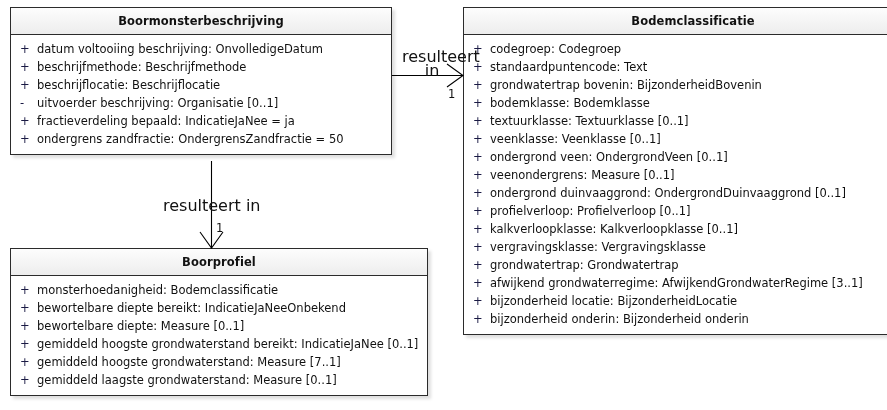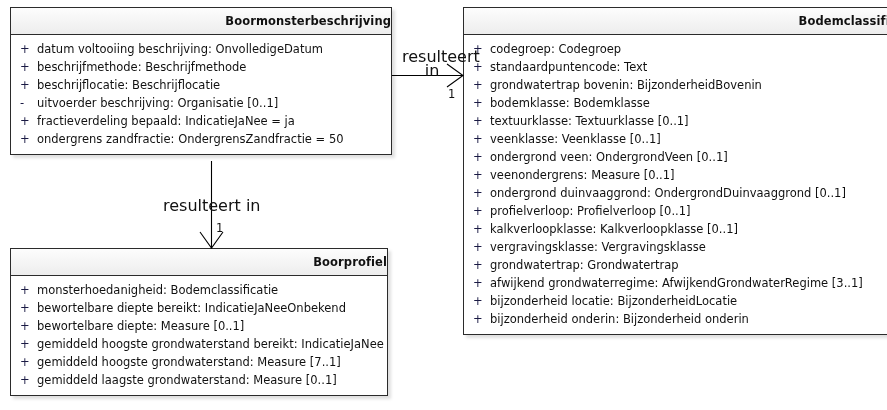--- a/index.html
+++ b/index.html
@@ -21,21 +21,21 @@
     position: absolute;
     box-sizing: border-box;
     border: 1px solid #2b2b2b;
     background: #ffffff;
     box-shadow: 3px 3px 3px rgba(0, 0, 0, 0.13);
   }
   .uml-header {
     box-sizing: border-box;
     height: 27px;
     line-height: 26px;
-    text-align: right;
+    text-align: center;
     font-size: 11.5px;
     font-weight: bold;
     color: #111111;
     border-bottom: 1px solid #2b2b2b;
     background: linear-gradient(to bottom, #fdfdfd 0%, #f4f4f4 55%, #ededed 100%);
     letter-spacing: 0.1px;
     white-space: nowrap;
     overflow: hidden;
   }
   .uml-attrs {
@@ -62,21 +62,21 @@
   }
   .attr-text {
     flex: 1 1 auto;
     padding-left: 4px;
     color: #111111;
   }
 
   
   #class-boormonsterbeschrijving { left: 10px;  top: 7px;   width: 382px; }
   #class-bodemclassificatie      { left: 463px; top: 7px;   width: 460px; }
-  #class-boorprofiel             { left: 10px;  top: 248px; width: 378px; }
+  #class-boorprofiel             { left: 10px;  top: 248px; width: 418px; }
 
   
   #connector-layer {
     position: absolute;
     left: 0;
     top: 0;
     width: 887px;
     height: 410px;
     pointer-events: none;
   }

